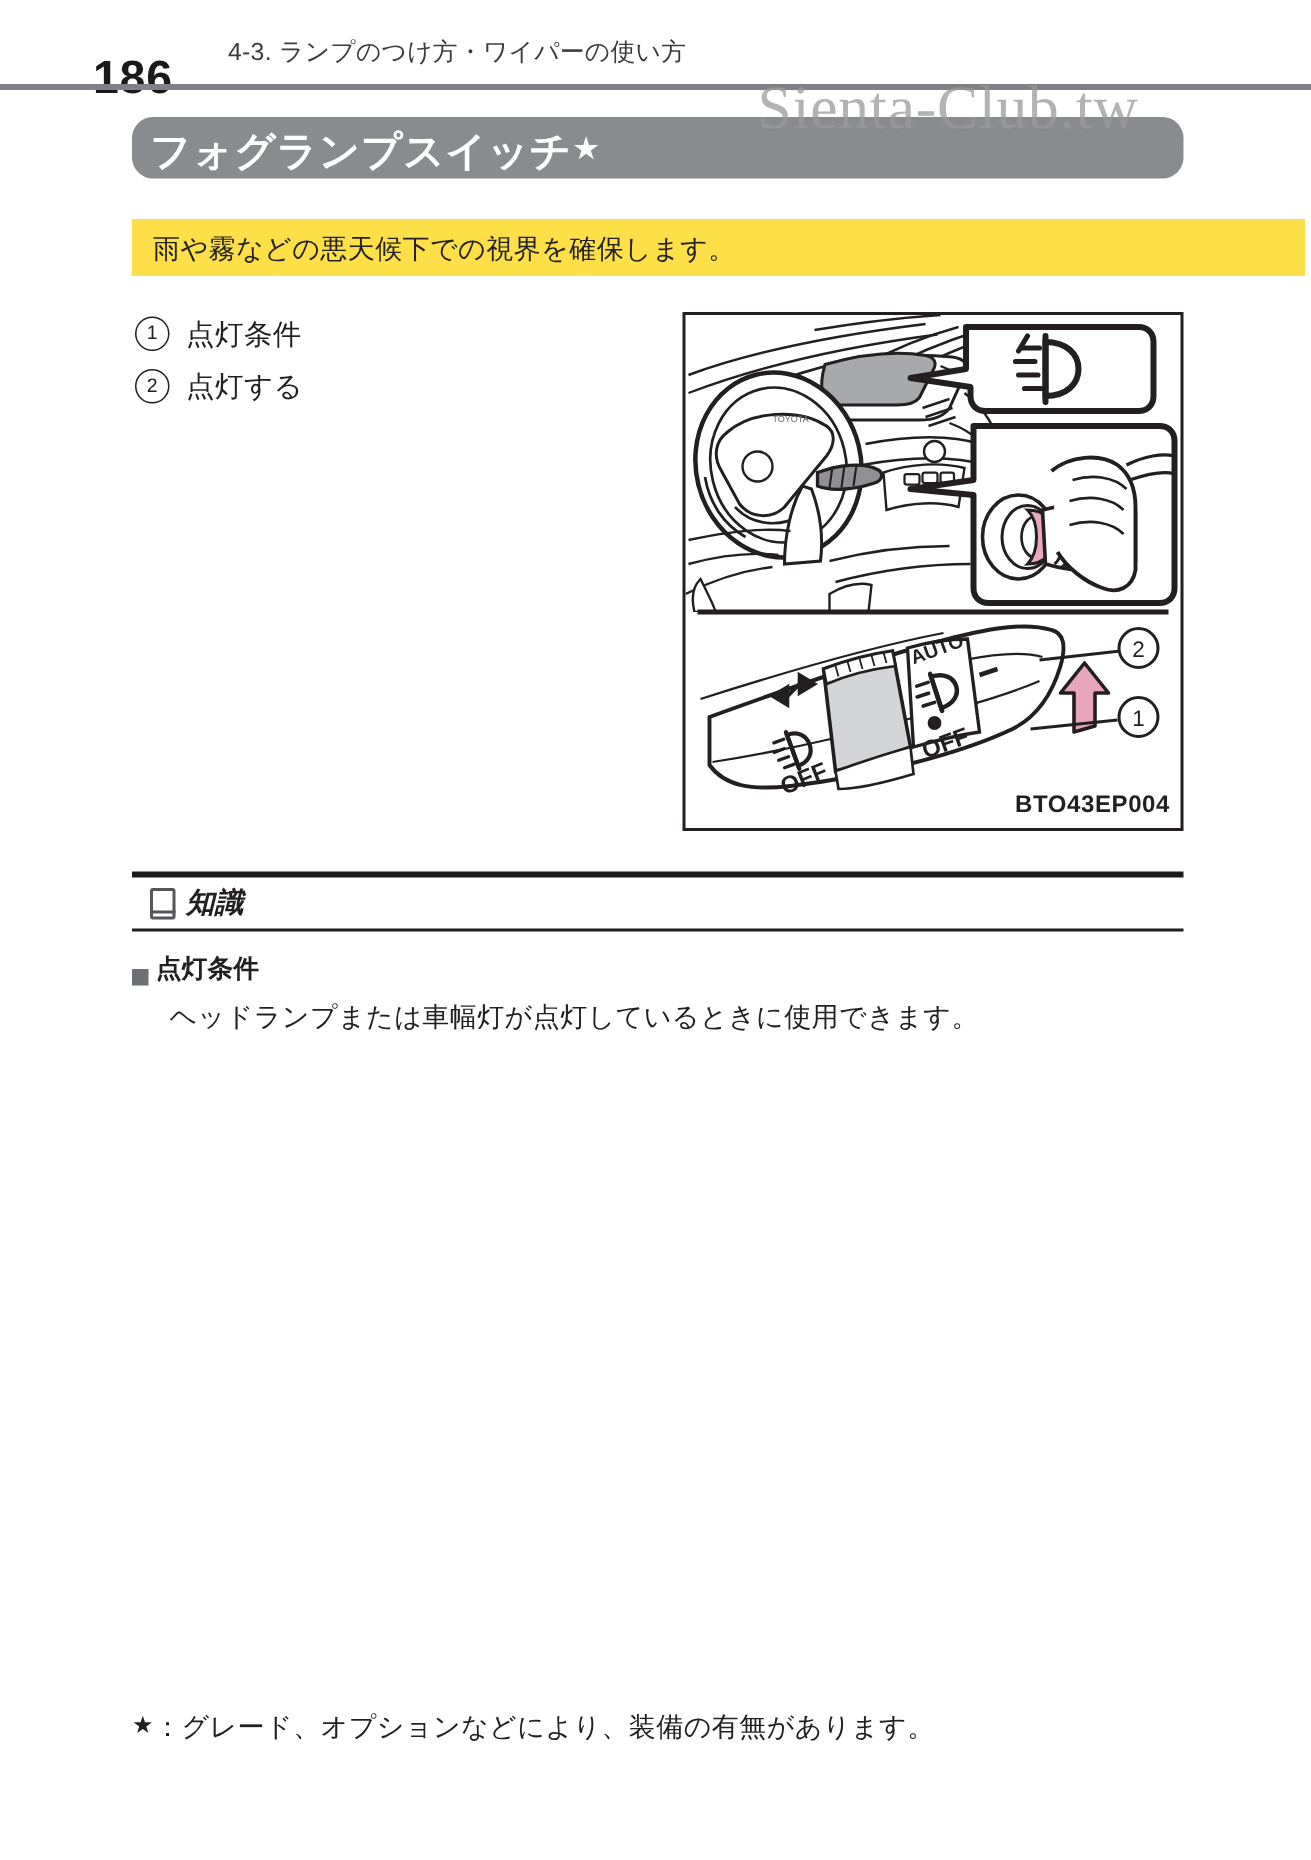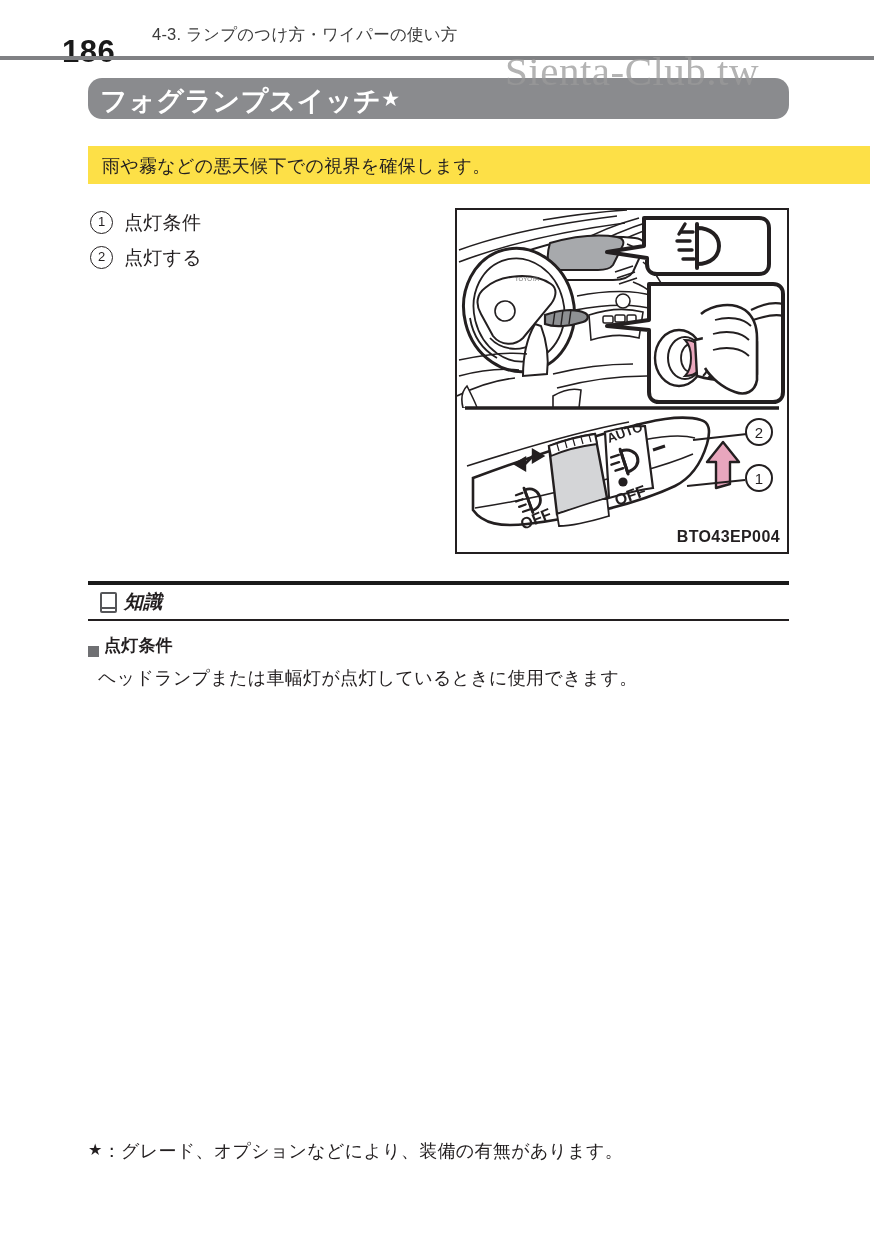--- a/index.html
+++ b/index.html
@@ -234,21 +234,21 @@
   }
   .kb-bullet {
     width: 11px;
     height: 11px;
     background: #6f7073;
     margin-right: 5px;
     flex: 0 0 auto;
   }
   .kb-text {
     margin-top: 8px;
-    margin-left: 10px;
+    margin-left: 25px;
     font-size: 18px;
     color: #231f20;
     letter-spacing: 0.3px;
     line-height: 1.5;
   }
 
   
   .footnote {
     position: absolute;
     left: 88px;

